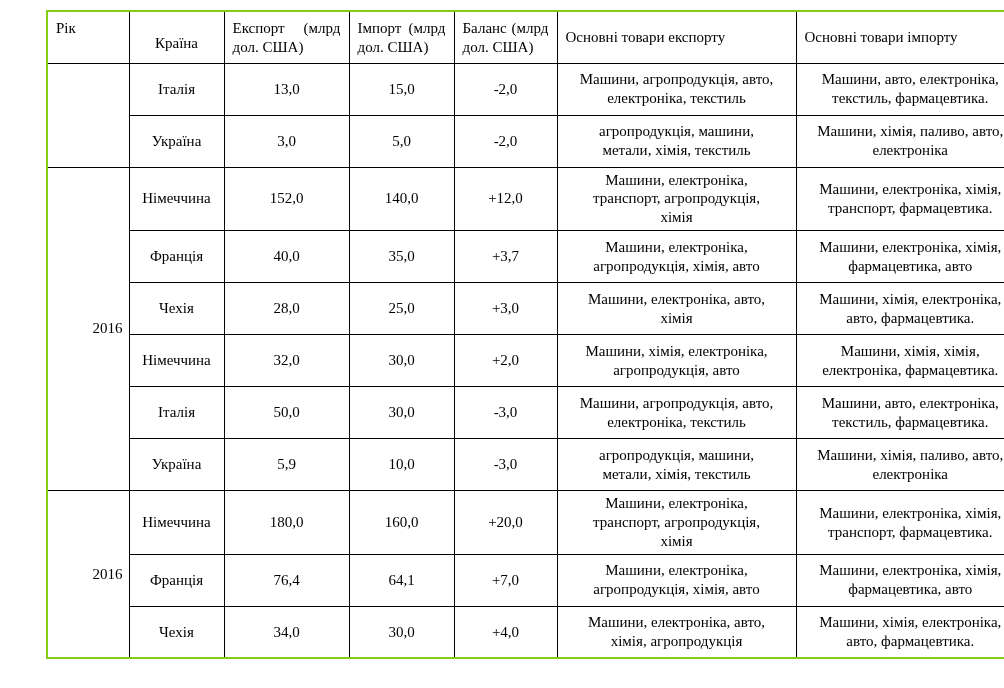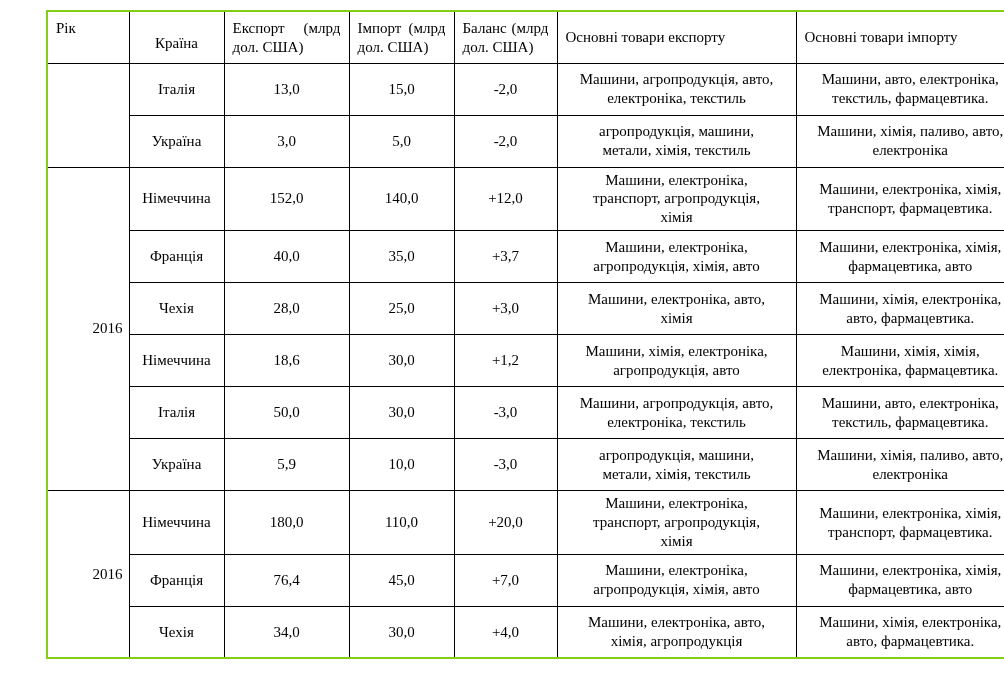--- a/index.html
+++ b/index.html
@@ -130,23 +130,23 @@
         <tr>
           <td>Чехія</td>
           <td>28,0</td>
           <td>25,0</td>
           <td>+3,0</td>
           <td class="goods-cell">Машини, електроніка, авто, хімія</td>
           <td class="goods-cell">Машини, хімія, електроніка, авто, фармацевтика.</td>
         </tr>
         <tr>
           <td>Німеччина</td>
-          <td>18,6</td>
+          <td>32,0</td>
           <td>30,0</td>
-          <td>+1,2</td>
+          <td>+2,0</td>
           <td class="goods-cell">Машини, хімія, електроніка, агропродукція, авто</td>
           <td class="goods-cell">Машини, хімія, хімія, електроніка, фармацевтика.</td>
         </tr>
         <tr>
           <td>Італія</td>
           <td>50,0</td>
           <td>30,0</td>
           <td>-3,0</td>
           <td class="goods-cell">Машини, агропродукція, авто, електроніка, текстиль</td>
           <td class="goods-cell">Машини, авто, електроніка, текстиль, фармацевтика.</td>
@@ -156,29 +156,29 @@
           <td>5,9</td>
           <td>10,0</td>
           <td>-3,0</td>
           <td class="goods-cell">агропродукція, машини, метали, хімія, текстиль</td>
           <td class="goods-cell">Машини, хімія, паливо, авто, електроніка</td>
         </tr>
         <tr>
           <td rowspan="3" class="year-cell">2016</td>
           <td>Німеччина</td>
           <td>180,0</td>
-          <td>110,0</td>
+          <td>160,0</td>
           <td>+20,0</td>
           <td class="goods-cell">Машини, електроніка, транспорт, агропродукція, хімія</td>
           <td class="goods-cell">Машини, електроніка, хімія, транспорт, фармацевтика.</td>
         </tr>
         <tr>
           <td>Франція</td>
           <td>76,4</td>
-          <td>45,0</td>
+          <td>64,1</td>
           <td>+7,0</td>
           <td class="goods-cell">Машини, електроніка, агропродукція, хімія, авто</td>
           <td class="goods-cell">Машини, електроніка, хімія, фармацевтика, авто</td>
         </tr>
         <tr>
           <td>Чехія</td>
           <td>34,0</td>
           <td>30,0</td>
           <td>+4,0</td>
           <td class="goods-cell">Машини, електроніка, авто, хімія, агропродукція</td>

